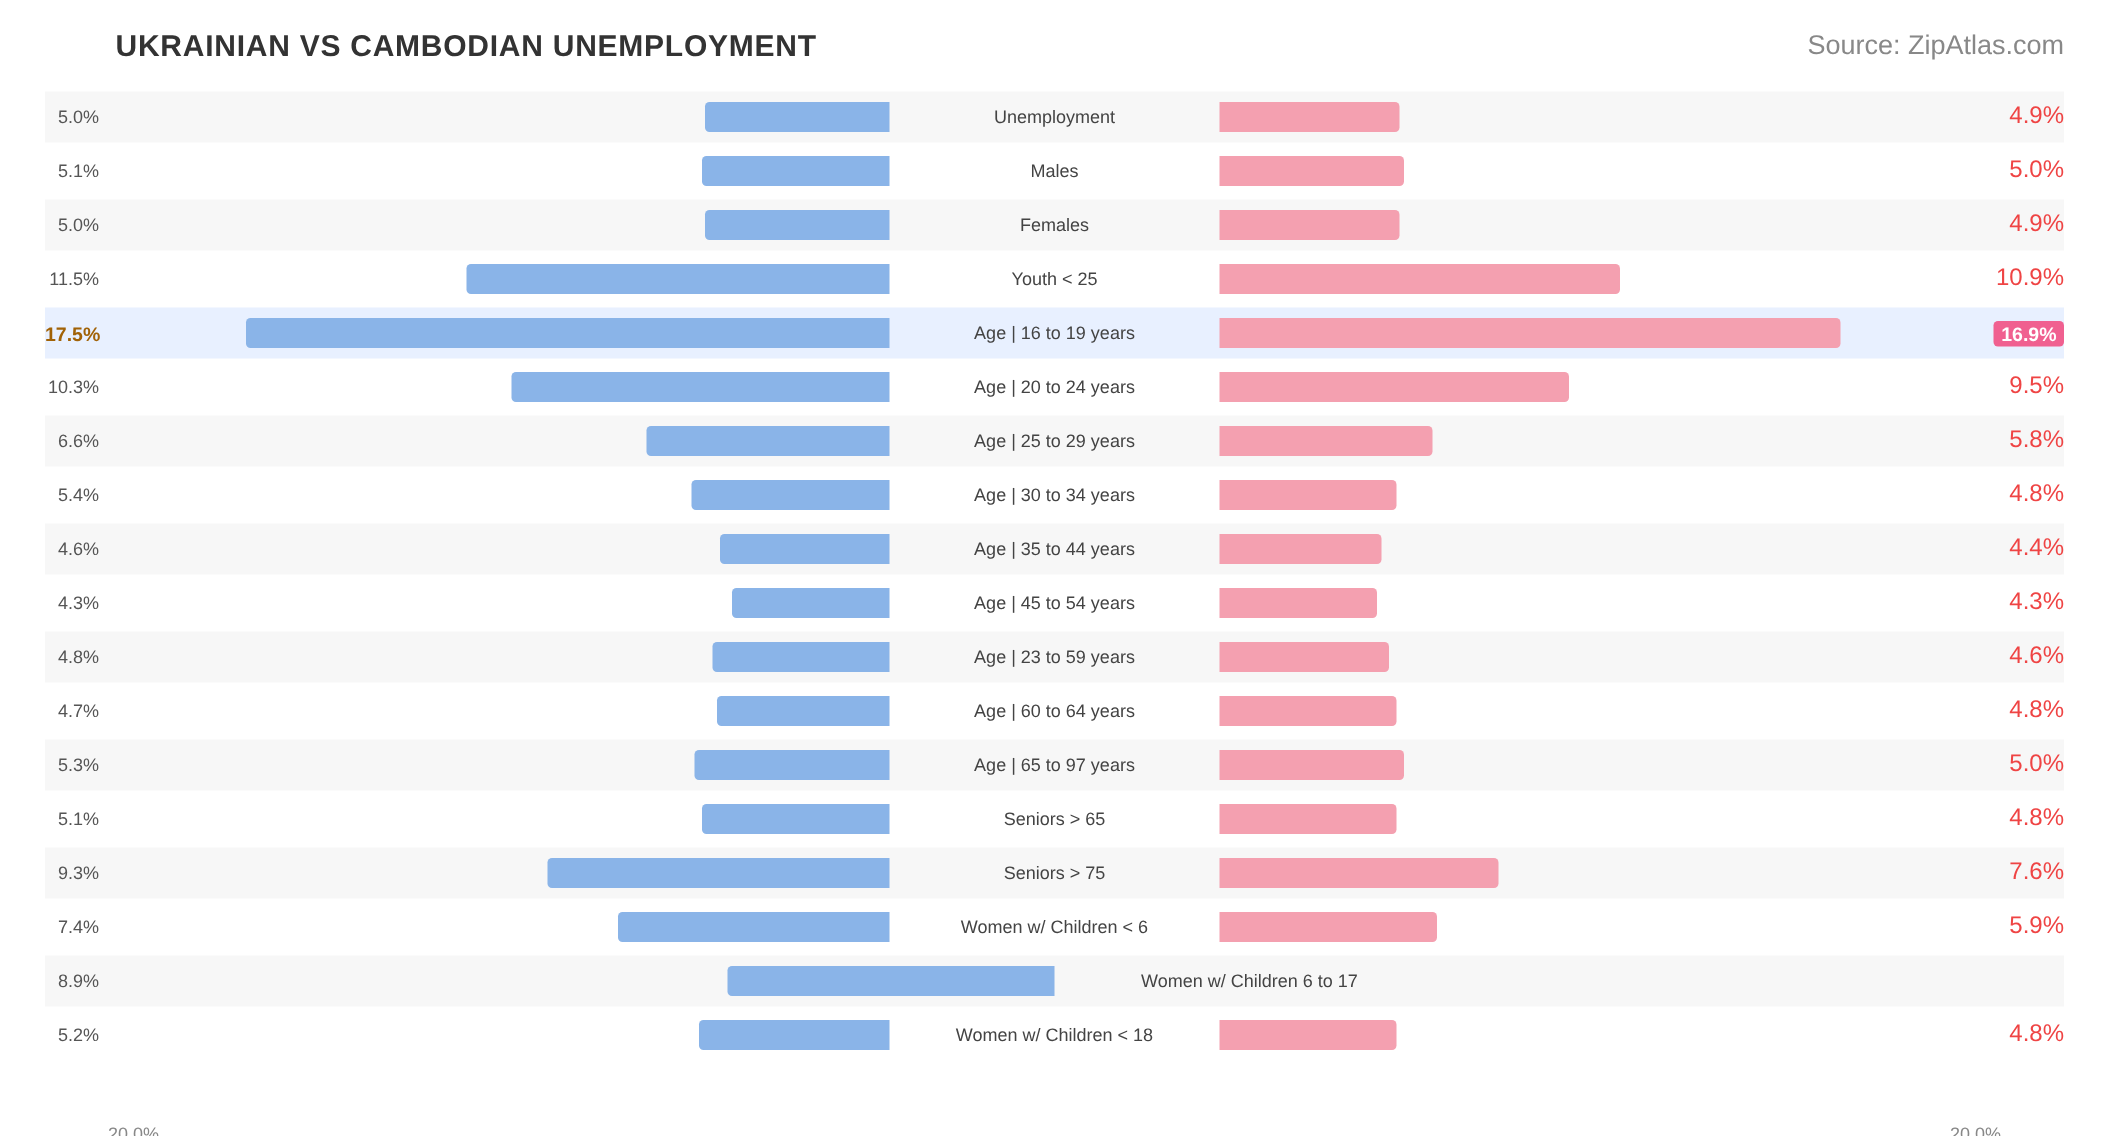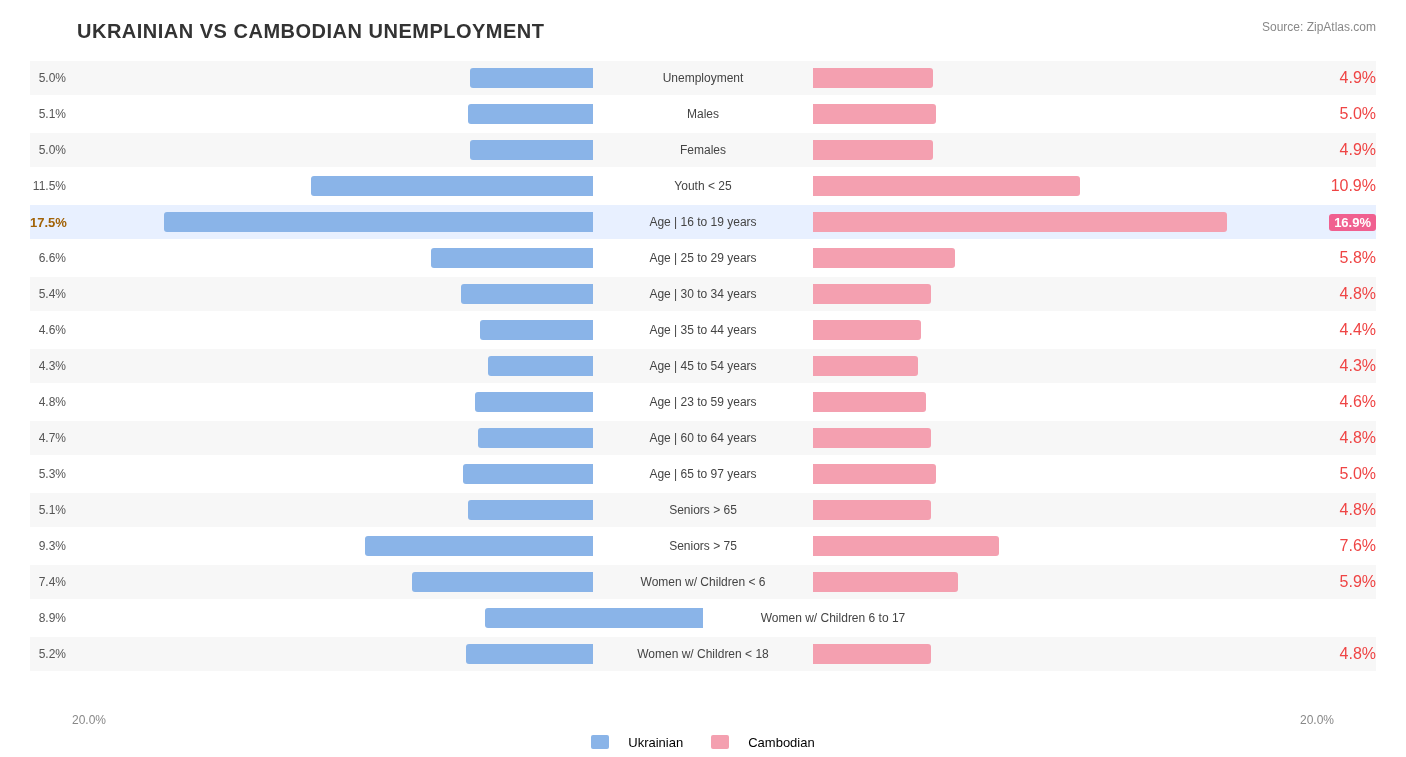--- a/index.html
+++ b/index.html
@@ -22,21 +22,21 @@
     }
     .chart-title {
       font-size: 20px;
       font-weight: bold;
       color: #333;
       text-transform: uppercase;
       letter-spacing: 0.5px;
       margin-left: 47px;
     }
     .chart-source {
-      font-size: 12px;
+      font-size: 18px;
       color: #888;
     }
     .chart-body {
       position: relative;
       width: 100%;
     }
     .row {
       display: flex;
       align-items: center;
       margin-bottom: 2px;
@@ -270,20 +270,37 @@
             <div class="left-bar-wrap">
               <div class="left-bar" style="width: 429px;"></div>
             </div>
           </div>
           <div class="center-label">Age | 16 to 19 years</div>
           <div class="right-section">
             <div class="right-bar-wrap">
               <div class="right-bar" style="width: 414px;"></div>
             </div>
             <span class="right-value highlighted-val">16.9%</span>
+          </div>
+        </div>
+      </div>
+      <div class="row">
+        <div class="row-inner">
+          <div class="left-section">
+            <span class="left-value">10.3%</span>
+            <div class="left-bar-wrap">
+              <div class="left-bar" style="width: 252px;"></div>
+            </div>
+          </div>
+          <div class="center-label">Age | 20 to 24 years</div>
+          <div class="right-section">
+            <div class="right-bar-wrap">
+              <div class="right-bar" style="width: 233px;"></div>
+            </div>
+            <span class="right-value">9.5%</span>
           </div>
         </div>
       </div>
       <div class="row">
         <div class="row-inner">
           <div class="left-section">
             <span class="left-value">6.6%</span>
             <div class="left-bar-wrap">
               <div class="left-bar" style="width: 162px;"></div>
             </div>

